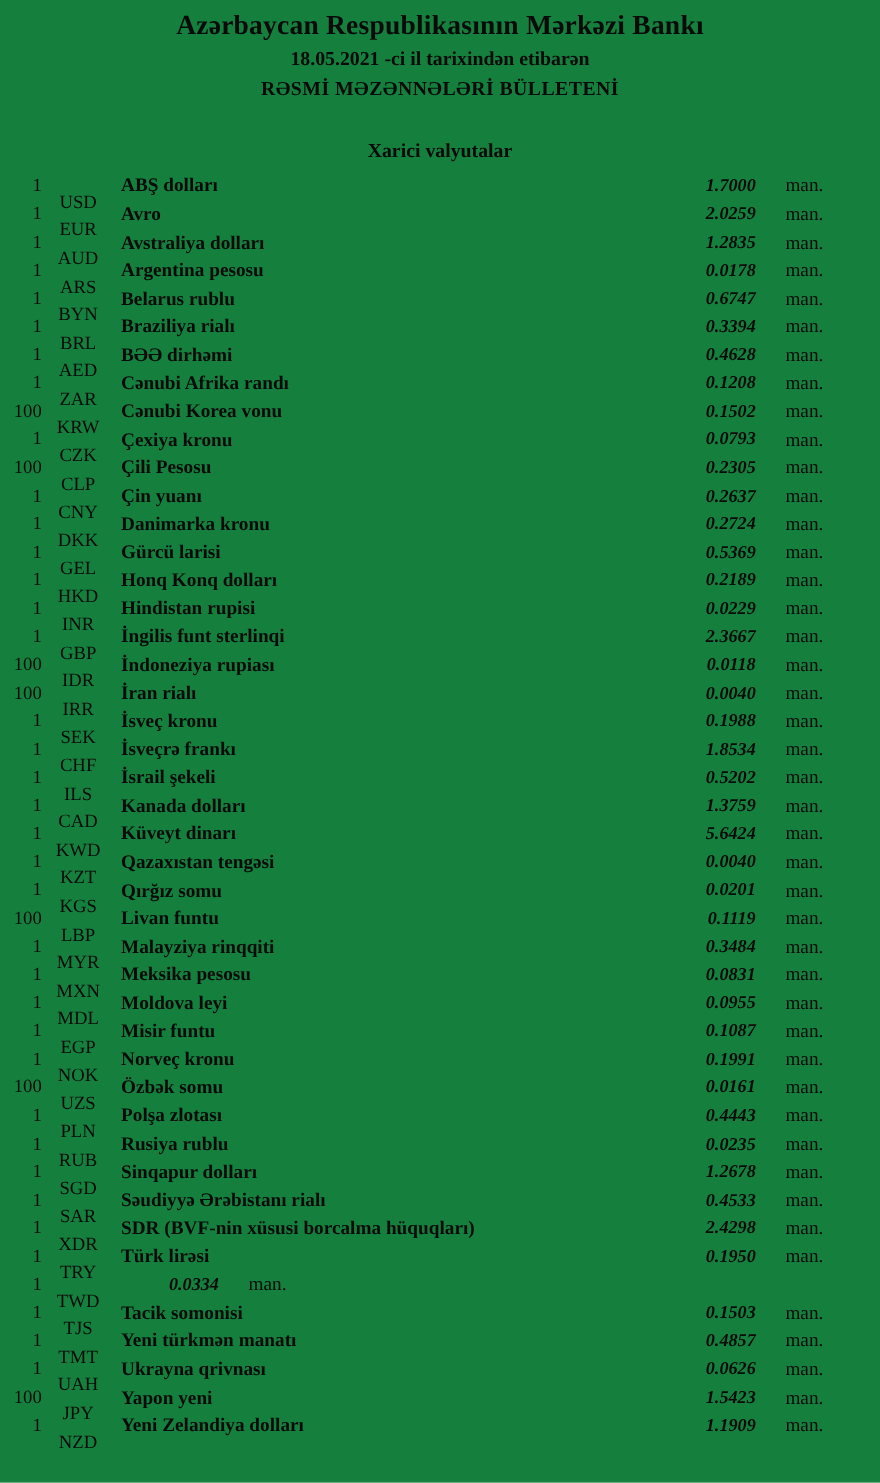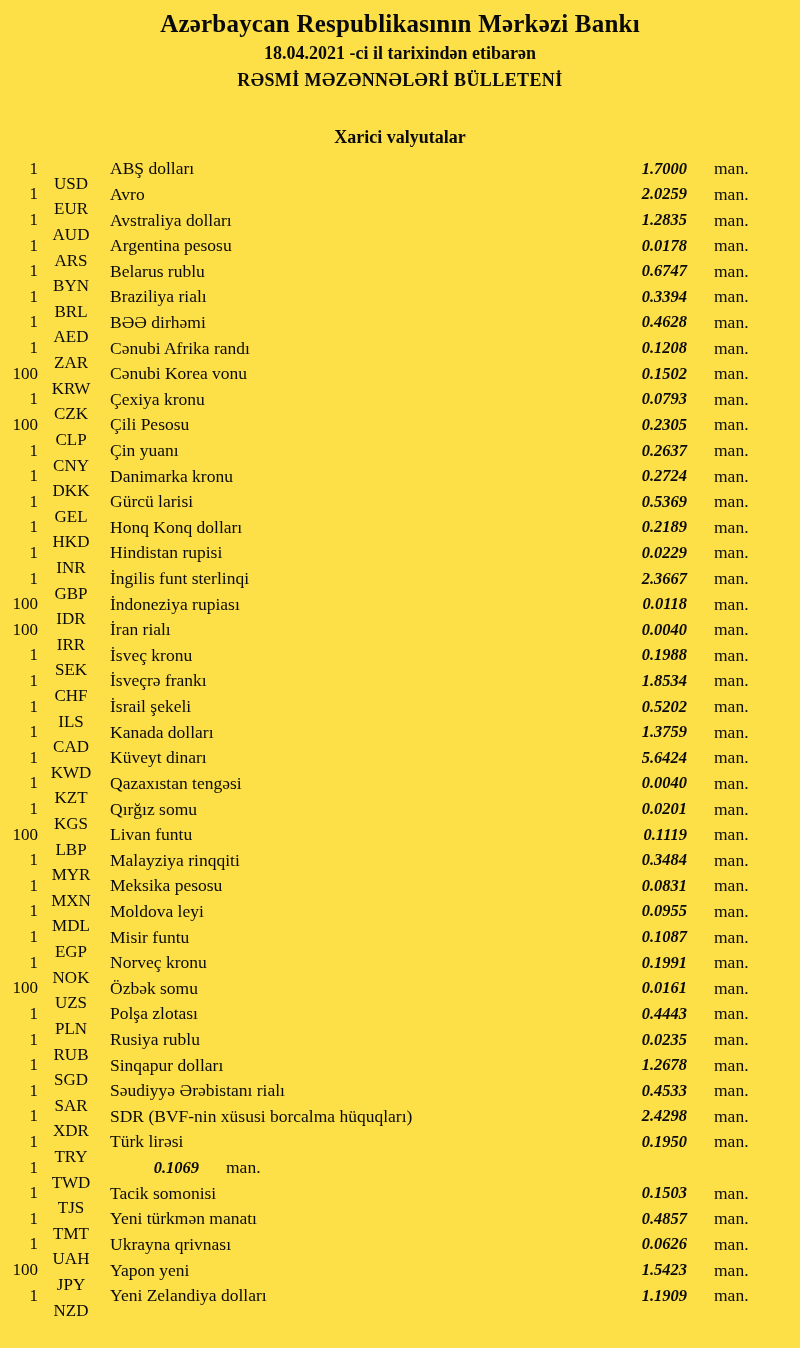--- a/index.html
+++ b/index.html
@@ -6,21 +6,21 @@
     margin: 0;
     padding: 0;
     background: #ffffff;
     font-family: "Liberation Serif", "DejaVu Serif", serif;
     color: #0a0a0a;
   }
   .page {
     position: relative;
     width: 800px;
     height: 1348px;
-    background: #fde047;
+    background: #15803d;
     overflow: hidden;
   }
   .doc-title {
     text-align: center;
     font-weight: bold;
     font-size: 25px;
     letter-spacing: 0.2px;
     padding-top: 8px;
     line-height: 32px;
   }
@@ -61,20 +61,21 @@
     text-align: center;
     font-size: 17px;
     flex: 0 0 auto;
     margin-top: 30px;
   }
   .col-name {
     flex: 1 1 auto;
     padding-left: 6px;
     font-size: 17.5px;
     overflow: hidden;
+    font-weight: bold;
   }
   .col-rate {
     width: 95px;
     text-align: right;
     font-weight: bold;
     font-style: italic;
     font-size: 16.5px;
     flex: 0 0 auto;
   }
   .col-unit {
@@ -82,21 +83,21 @@
     padding-left: 27px;
     font-size: 17.5px;
     flex: 0 0 auto;
   }
 </style>
 </head>
 <body>
 
 <div class="page">
   <div class="doc-title">Azərbaycan Respublikasının Mərkəzi Bankı</div>
-  <div class="doc-line">18.04.2021 -ci il tarixindən etibarən</div>
+  <div class="doc-line">18.05.2021 -ci il tarixindən etibarən</div>
   <div class="doc-line caps">RƏSMİ MƏZƏNNƏLƏRİ BÜLLETENİ</div>
 
   <div class="section-title">Xarici valyutalar</div>
 
   <div class="rates-table" id="rates-table">
       <div class="rate-row">
         <span class="col-nominal">1</span>
         <span class="col-code">USD</span>
         <span class="col-name">ABŞ dolları</span>
         <span class="col-rate">1.7000</span>
@@ -364,21 +365,21 @@
       <div class="rate-row">
         <span class="col-nominal">1</span>
         <span class="col-code">TRY</span>
         <span class="col-name">Türk lirəsi</span>
         <span class="col-rate">0.1950</span>
         <span class="col-unit">man.</span>
       </div>
       <div class="rate-row">
         <span class="col-nominal">1</span>
         <span class="col-code">TWD</span>
-        <span class="col-rate">0.1069</span>
+        <span class="col-rate">0.0334</span>
         <span class="col-unit">man.</span>
       </div>
       <div class="rate-row">
         <span class="col-nominal">1</span>
         <span class="col-code">TJS</span>
         <span class="col-name">Tacik somonisi</span>
         <span class="col-rate">0.1503</span>
         <span class="col-unit">man.</span>
       </div>
       <div class="rate-row">

